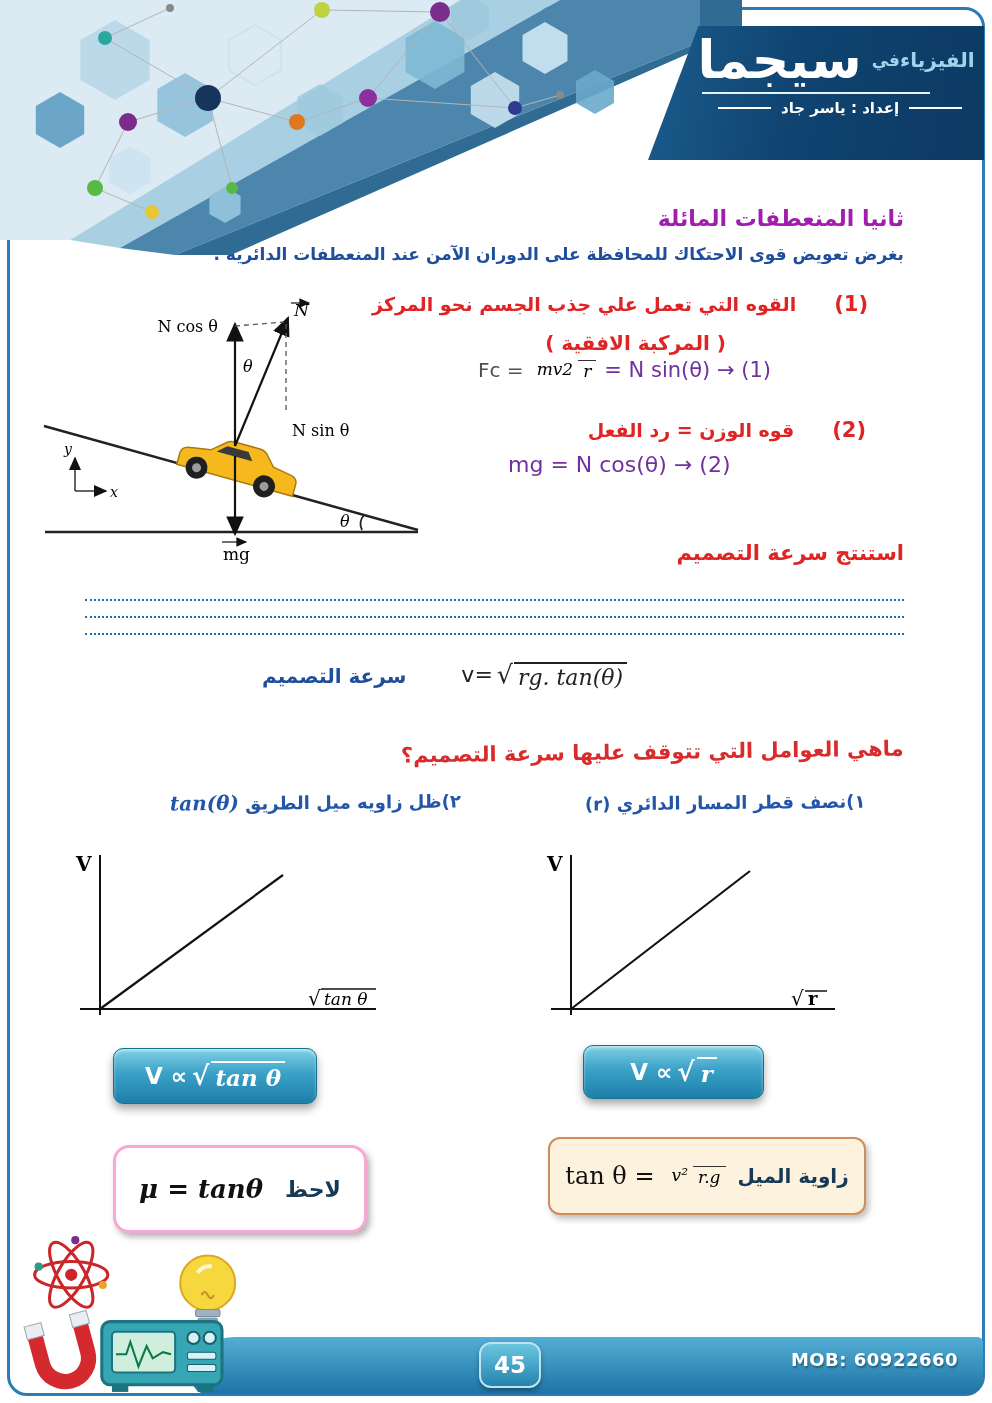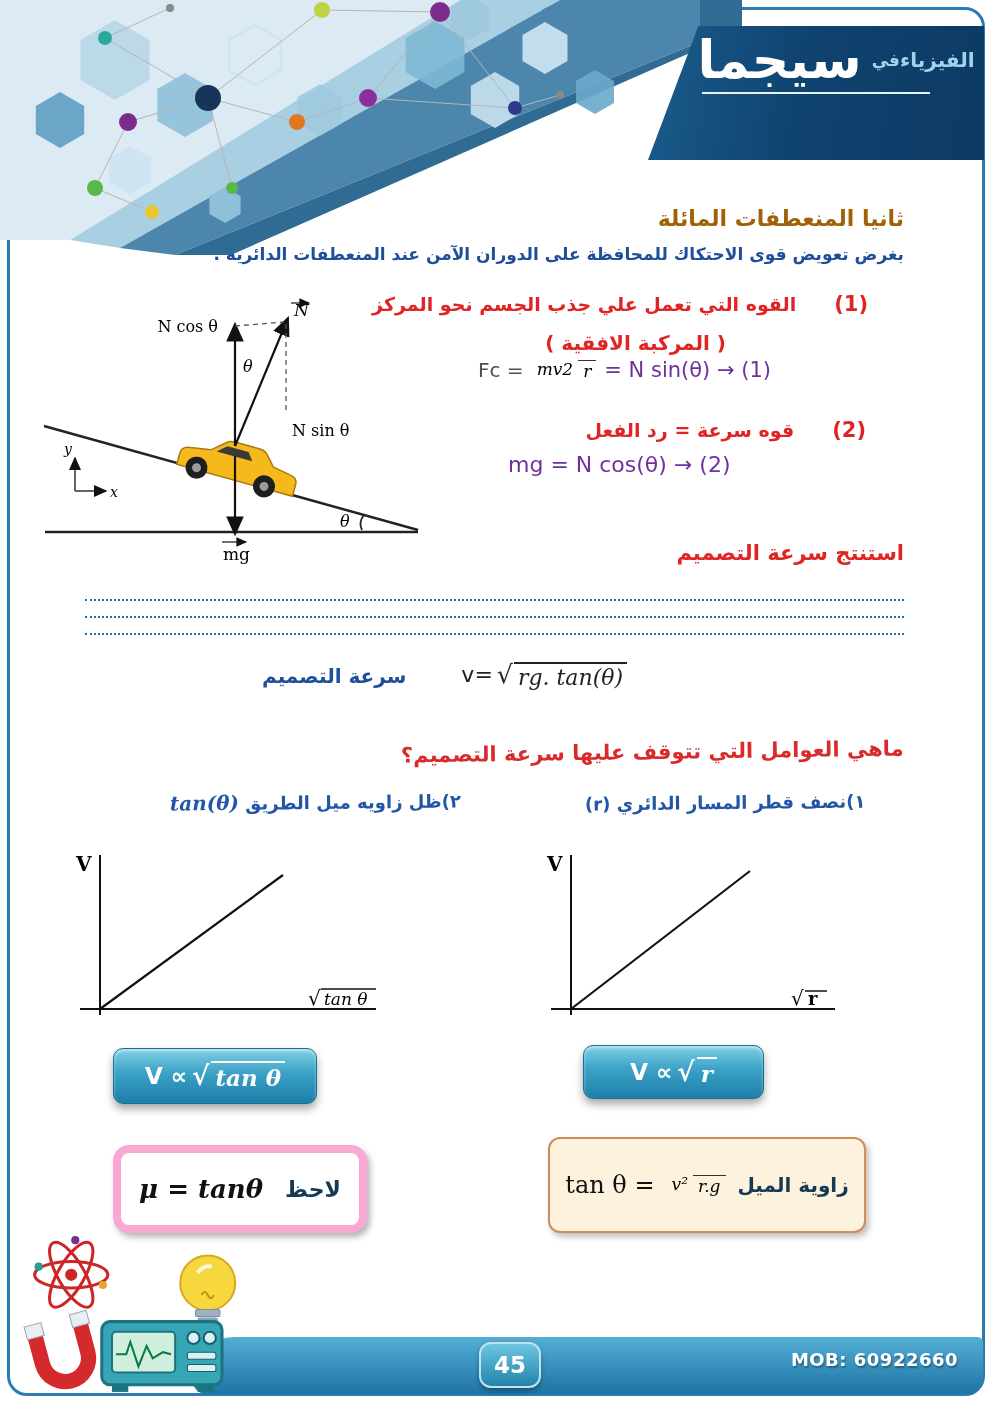--- a/index.html
+++ b/index.html
@@ -19,21 +19,21 @@
   .brand-sub{display:flex;flex-direction:row;align-items:center;line-height:1.05;}
   .bs-top{font-size:17px;color:#9fd4ee;font-weight:bold;}
   .bs-bottom{font-size:20px;color:#9fd4ee;font-weight:bold;}
   .brand-divider{height:2px;background:#e8f2f8;width:68%;margin:3px auto 5px auto;}
   .prepared{display:flex;align-items:center;gap:10px;padding:0 22px 0 70px;}
   .pline{flex:1;height:2px;background:#fff;}
   .prepared-text{font-size:15px;font-weight:bold;white-space:nowrap;}
 
   
   .rtl{direction:rtl;}
-  .sec-title{color:#a16207;font-size:22px;font-weight:800;}
+  .sec-title{color:#a21caf;font-size:22px;font-weight:800;}
   .intro{color:#1f4e9d;font-size:17px;font-weight:bold;}
   .pt-row{display:flex;direction:rtl;gap:38px;align-items:baseline;}
   .pt-num{color:#e02424;font-size:21px;font-weight:800;}
   .pt-text{color:#e02424;font-size:19px;font-weight:bold;}
   .pt-sub{color:#e02424;font-size:20px;font-weight:bold;}
   .formula{display:flex;align-items:center;gap:8px;}
   .f-lhs{color:#4f4f4f;font-size:20px;}
   .f-rhs{color:#7030a0;font-size:21px;}
   .f2-text{color:#7030a0;font-size:22px;}
   .frac{display:inline-flex;align-items:center;line-height:1;
@@ -55,21 +55,21 @@
   
   .graph{position:absolute;width:340px;height:180px;}
   .rel-btn{position:absolute;display:flex;align-items:center;justify-content:center;gap:5px;
            background:linear-gradient(180deg,#7fd0e6 0%,#3ba1c6 45%,#1c7fa9 100%);
            border:1px solid #16708f;border-radius:10px;color:#fff;font-weight:bold;font-size:23px;
            box-shadow:0 5px 8px rgba(0,0,0,.35), inset 0 2px 3px rgba(255,255,255,.5);}
   .rel-btn .rad-body{border-top:2.5px solid #fff;font-weight:bold;}
 
   
   .note-box{position:absolute;display:flex;align-items:center;justify-content:center;gap:22px;box-sizing:border-box;}
-  .observe{background:#fff;border:8px solid #f9a8d4;border-radius:16px;box-shadow:3px 4px 6px rgba(0,0,0,.3);}
+  .observe{background:#fff;border:3px solid #f9a8d4;border-radius:16px;box-shadow:3px 4px 6px rgba(0,0,0,.3);}
   .observe-formula{font-family:"DejaVu Serif",serif;font-style:italic;font-weight:bold;font-size:26px;color:#111;}
   .observe-label{font-size:22px;font-weight:800;color:#163a56;}
   .tanbox{background:#fdf2dd;border:2px solid #cf8d5a;border-radius:12px;box-shadow:3px 4px 6px rgba(0,0,0,.25);gap:12px;}
   .tan-lhs{font-family:"DejaVu Serif",serif;font-size:24px;color:#111;}
   .tan-label{font-size:20px;font-weight:800;color:#163a56;}
 
   
   .footer-band{position:absolute;left:192px;right:9px;top:1337px;height:57px;z-index:2;
                background:linear-gradient(180deg,#53aed4,#1e74a5);
                border-radius:46px 6px 16px 16px;}
@@ -145,20 +145,25 @@
 
   <div class="brand-band">
     <div class="brand-row">
       <span class="brand-main">سيجما</span>
       <span class="brand-sub">
         <span class="bs-top">في</span>
         <span class="bs-bottom">الفيزياء</span>
       </span>
     </div>
     <div class="brand-divider"></div>
+    <div class="prepared">
+      <span class="pline"></span>
+      <span class="prepared-text">إعداد : ياسر جاد</span>
+      <span class="pline"></span>
+    </div>
   </div>
 
   <div class="abs rtl sec-title" style="right:88px;top:206px;">ثانيا المنعطفات المائلة</div>
   <div class="abs rtl intro" style="right:88px;top:244px;">بغرض تعويض قوى الاحتكاك للمحافظة على الدوران الآمن عند المنعطفات الدائرية .</div>
 
   <div class="abs pt-row" style="right:124px;top:292px;">
     <span class="pt-num">(1)</span>
     <span class="pt-text">القوه التي  تعمل علي جذب الجسم نحو المركز</span>
   </div>
   <div class="abs rtl pt-sub" style="right:266px;top:331px;">( المركبة الافقية )</div>
@@ -166,21 +171,21 @@
     <span class="f-lhs">Fc =</span>
     <span class="frac">
       <span class="num">mv2</span>
       <span class="den">r</span>
     </span>
     <span class="f-rhs">= N sin(θ) → (1)</span>
   </div>
 
   <div class="abs pt-row" style="right:126px;top:418px;">
     <span class="pt-num">(2)</span>
-    <span class="pt-text">قوه سرعة  =  رد الفعل</span>
+    <span class="pt-text">قوه الوزن  =  رد الفعل</span>
   </div>
   <div class="abs formula" style="left:508px;top:452px;">
     <span class="f2-text">mg = N cos(θ) → (2)</span>
   </div>
 
   <svg class="abs" style="left:30px;top:296px;" width="400" height="272" viewBox="0 0 400 272">
     <defs>
       <marker id="arw" markerWidth="10" markerHeight="10" refX="8" refY="4" orient="auto">
         <path d="M0,0 L9,4 L0,8 z" fill="#111"></path>
       </marker>
@@ -274,21 +279,21 @@
   <div class="rel-btn" style="left:583px;top:1045px;width:179px;height:52px;">
     <span>V ∝</span>
     <span class="rad-sign">√</span>
     <span class="rad-body">r</span>
   </div>
 
   <div class="note-box observe" style="left:113px;top:1145px;width:254px;height:88px;">
     <span class="observe-formula">μ = tanθ</span>
     <span class="observe-label rtl">لاحظ</span>
   </div>
-  <div class="note-box tanbox" style="left:548px;top:1137px;width:318px;height:96px;">
+  <div class="note-box tanbox" style="left:548px;top:1137px;width:318px;height:78px;">
     <span class="tan-lhs">tan θ =</span>
     <span class="frac">
       <span class="num">v²</span>
       <span class="den">r.g</span>
     </span>
     <span class="tan-label rtl">زاوية الميل</span>
   </div>
 
   <div class="footer-band"></div>
   <div class="page-badge">45</div>

